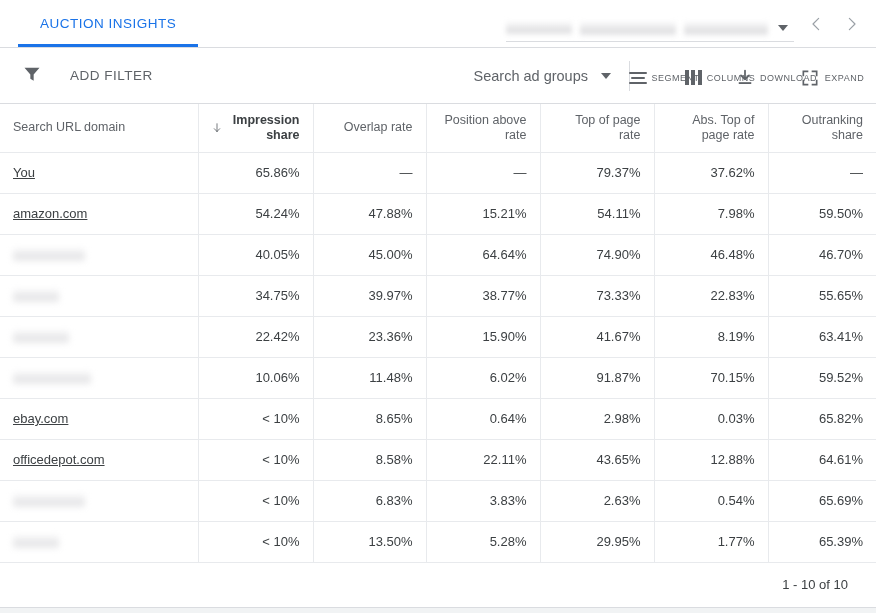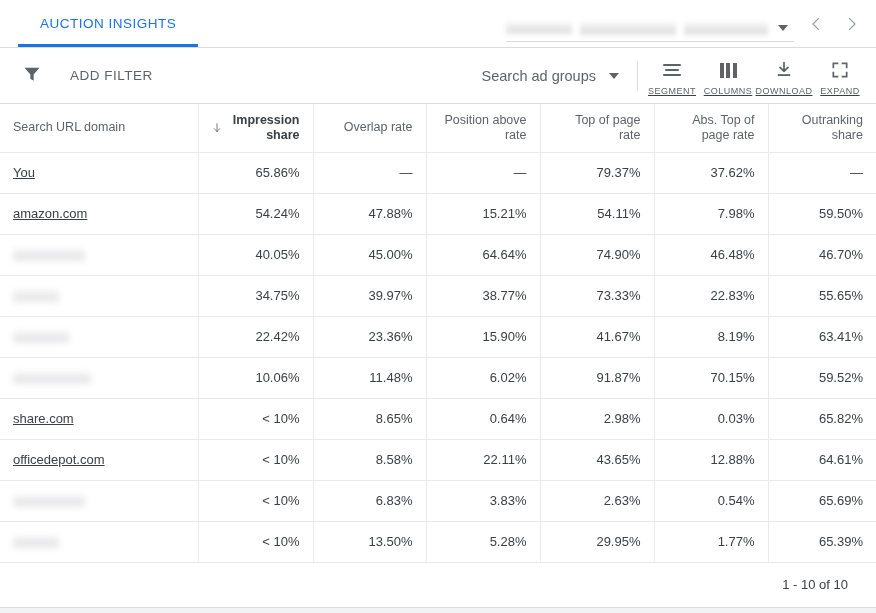--- a/index.html
+++ b/index.html
@@ -134,21 +134,21 @@
   .funnel { margin-right: 28px; }
   .addfilter-label {
     font-size: 13.5px;
     letter-spacing: 0.5px;
     color: #5f6368;
     white-space: nowrap;
   }
 
   .toolbar-right {
     position: absolute;
-    right: 0;
+    right: 8px;
     top: 0;
     height: 55px;
     display: flex;
     align-items: center;
     justify-content: flex-end;
   }
   .search-group {
     display: flex;
     align-items: center;
     cursor: pointer;
@@ -168,27 +168,26 @@
   }
   .tb-divider {
     width: 1px;
     height: 30px;
     background: #dadce0;
     margin: 0 6px 0 4px;
   }
   .icon-btn {
     width: 56px;
     display: flex;
-    flex-direction: column;
+    flex-direction: row;
     align-items: center;
     justify-content: center;
     gap: 5px;
     cursor: pointer;
     padding-top: 4px;
-    text-decoration: underline;
   }
   .icon-btn .glyph {
     height: 22px;
     display: flex;
     align-items: center;
     justify-content: center;
   }
   .icon-btn .cap {
     font-size: 9px;
     letter-spacing: 0.5px;
@@ -487,21 +486,21 @@
           <tr>
             <td class="c-domain"><span class="blurcell bw6"></span></td>
             <td class="num"><span>10.06%</span></td>
             <td class="num"><span>11.48%</span></td>
             <td class="num"><span>6.02%</span></td>
             <td class="num"><span>91.87%</span></td>
             <td class="num"><span>70.15%</span></td>
             <td class="num"><span>59.52%</span></td>
           </tr>
           <tr>
-            <td class="c-domain"><span>share.com</span></td>
+            <td class="c-domain"><span>ebay.com</span></td>
             <td class="num"><span>&lt; 10%</span></td>
             <td class="num"><span>8.65%</span></td>
             <td class="num"><span>0.64%</span></td>
             <td class="num"><span>2.98%</span></td>
             <td class="num"><span>0.03%</span></td>
             <td class="num"><span>65.82%</span></td>
           </tr>
           <tr>
             <td class="c-domain"><span>officedepot.com</span></td>
             <td class="num"><span>&lt; 10%</span></td>

